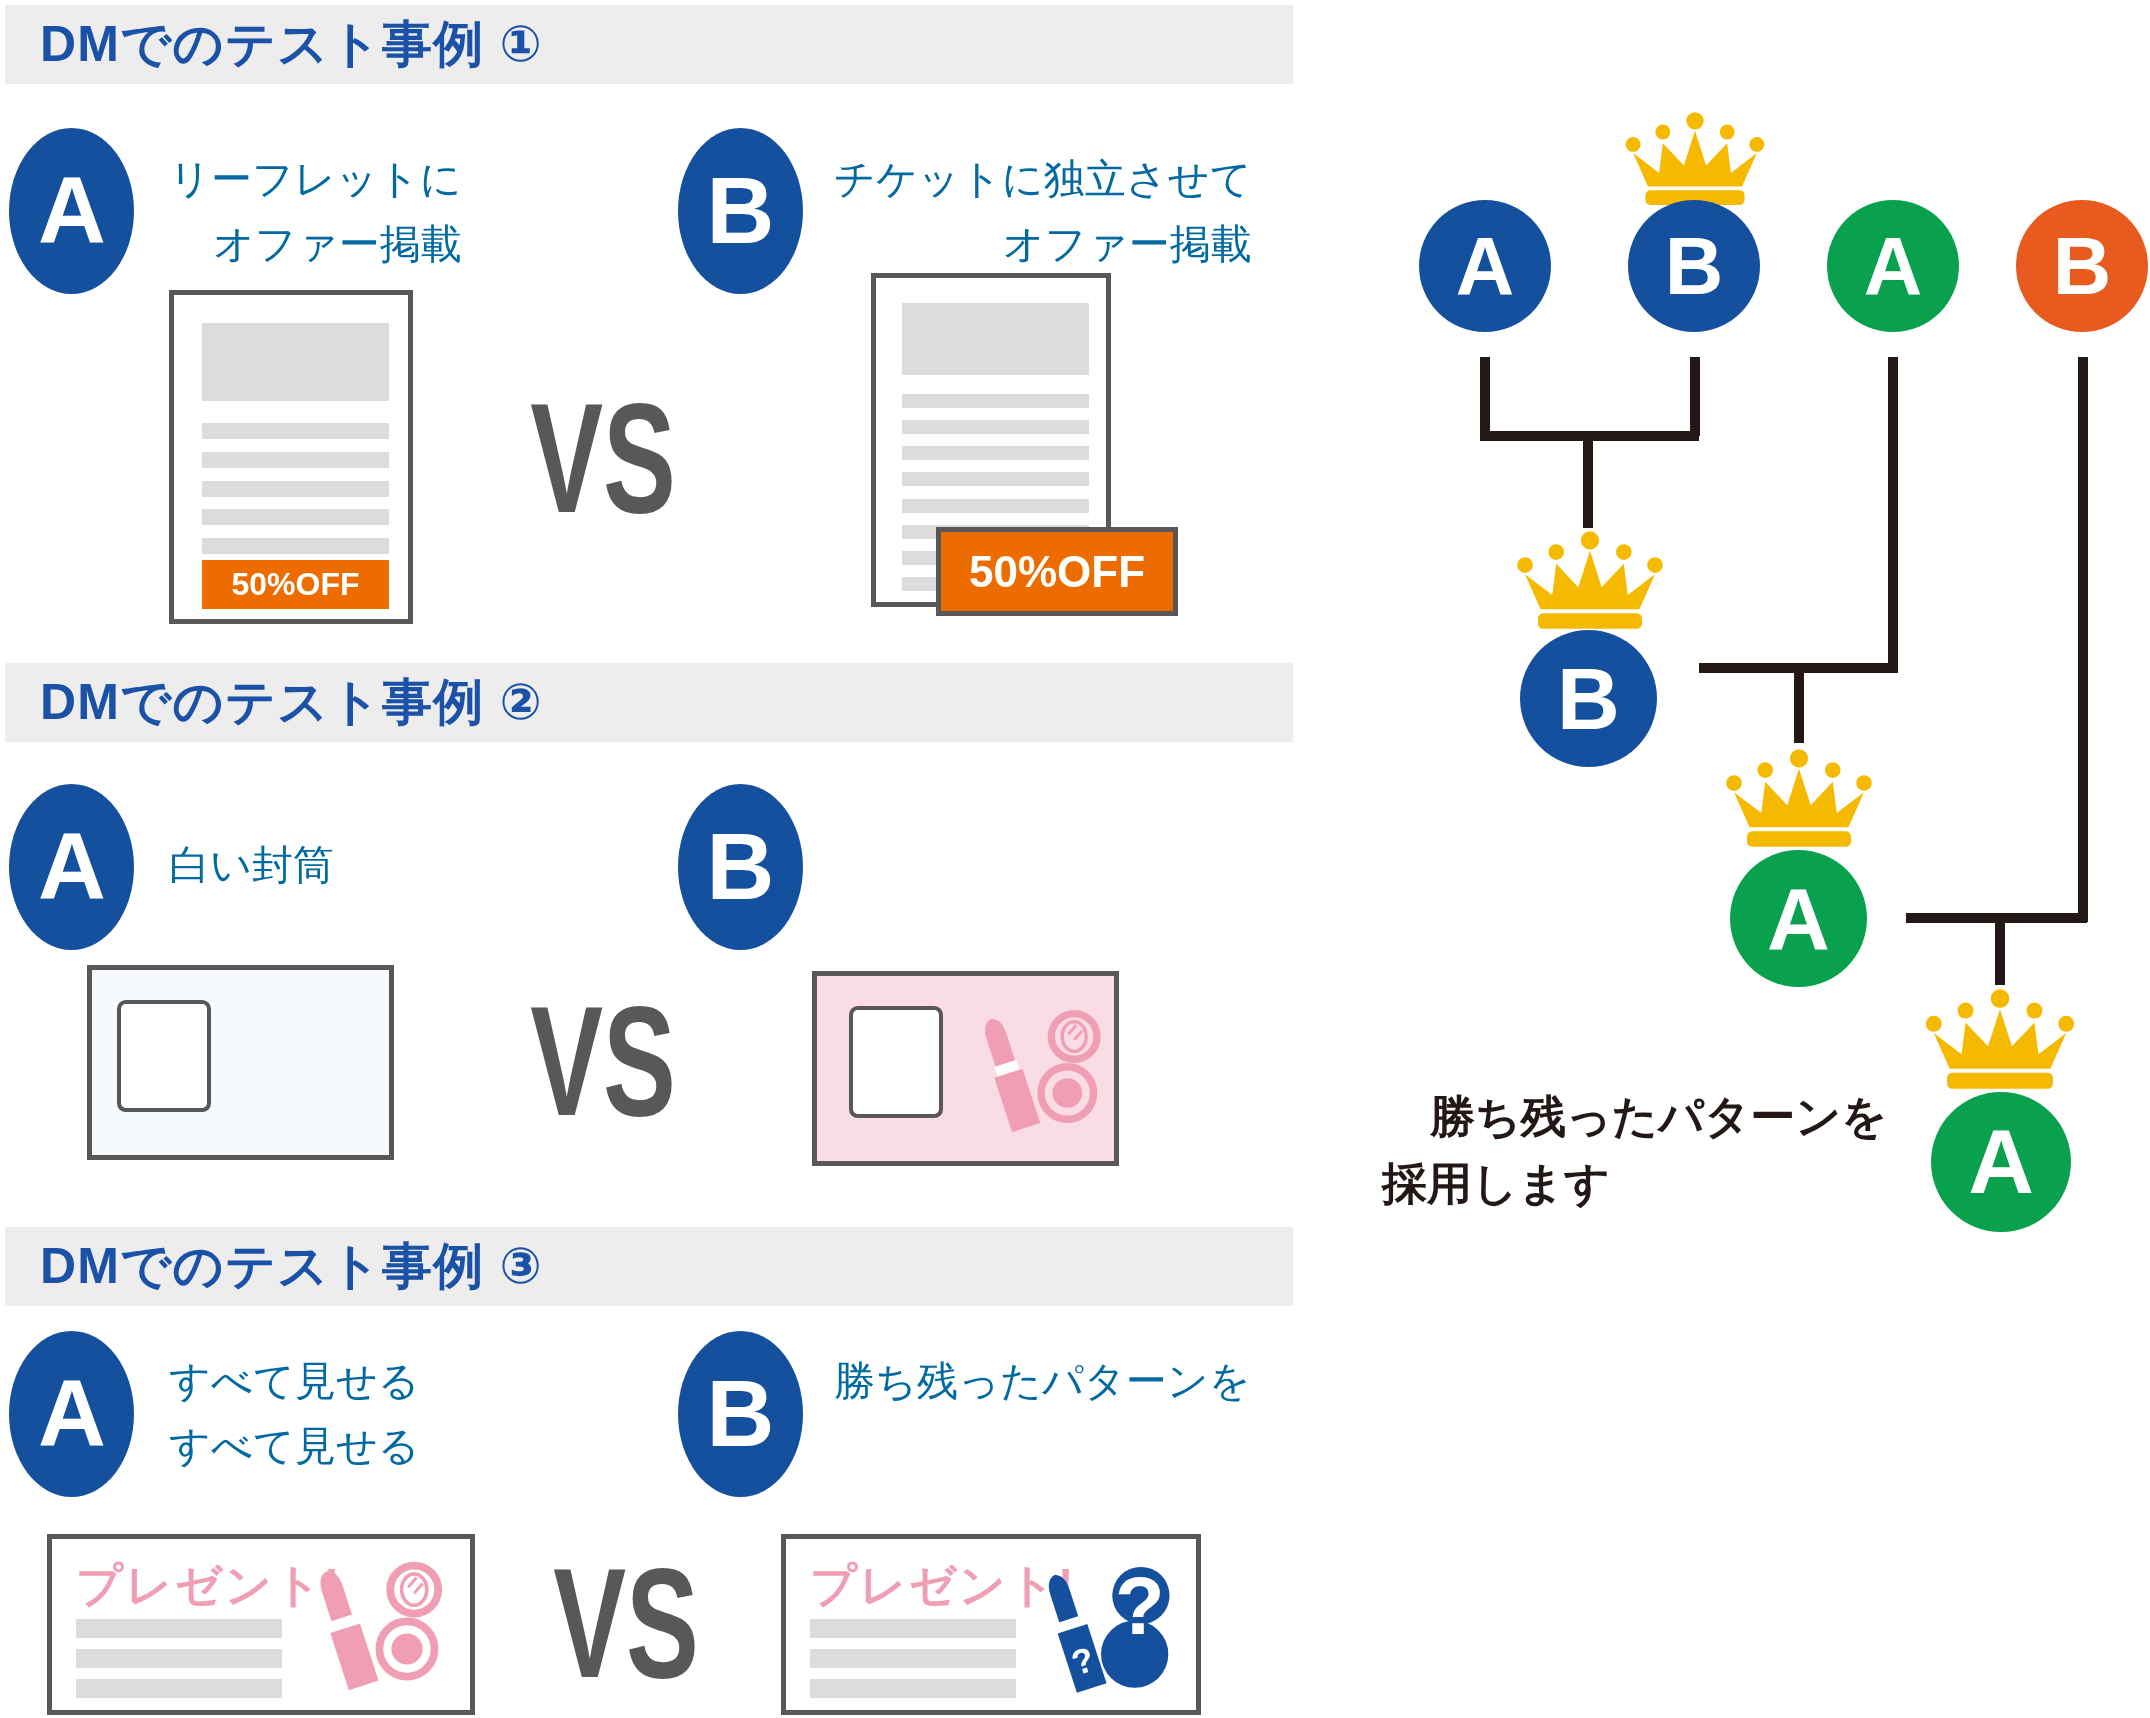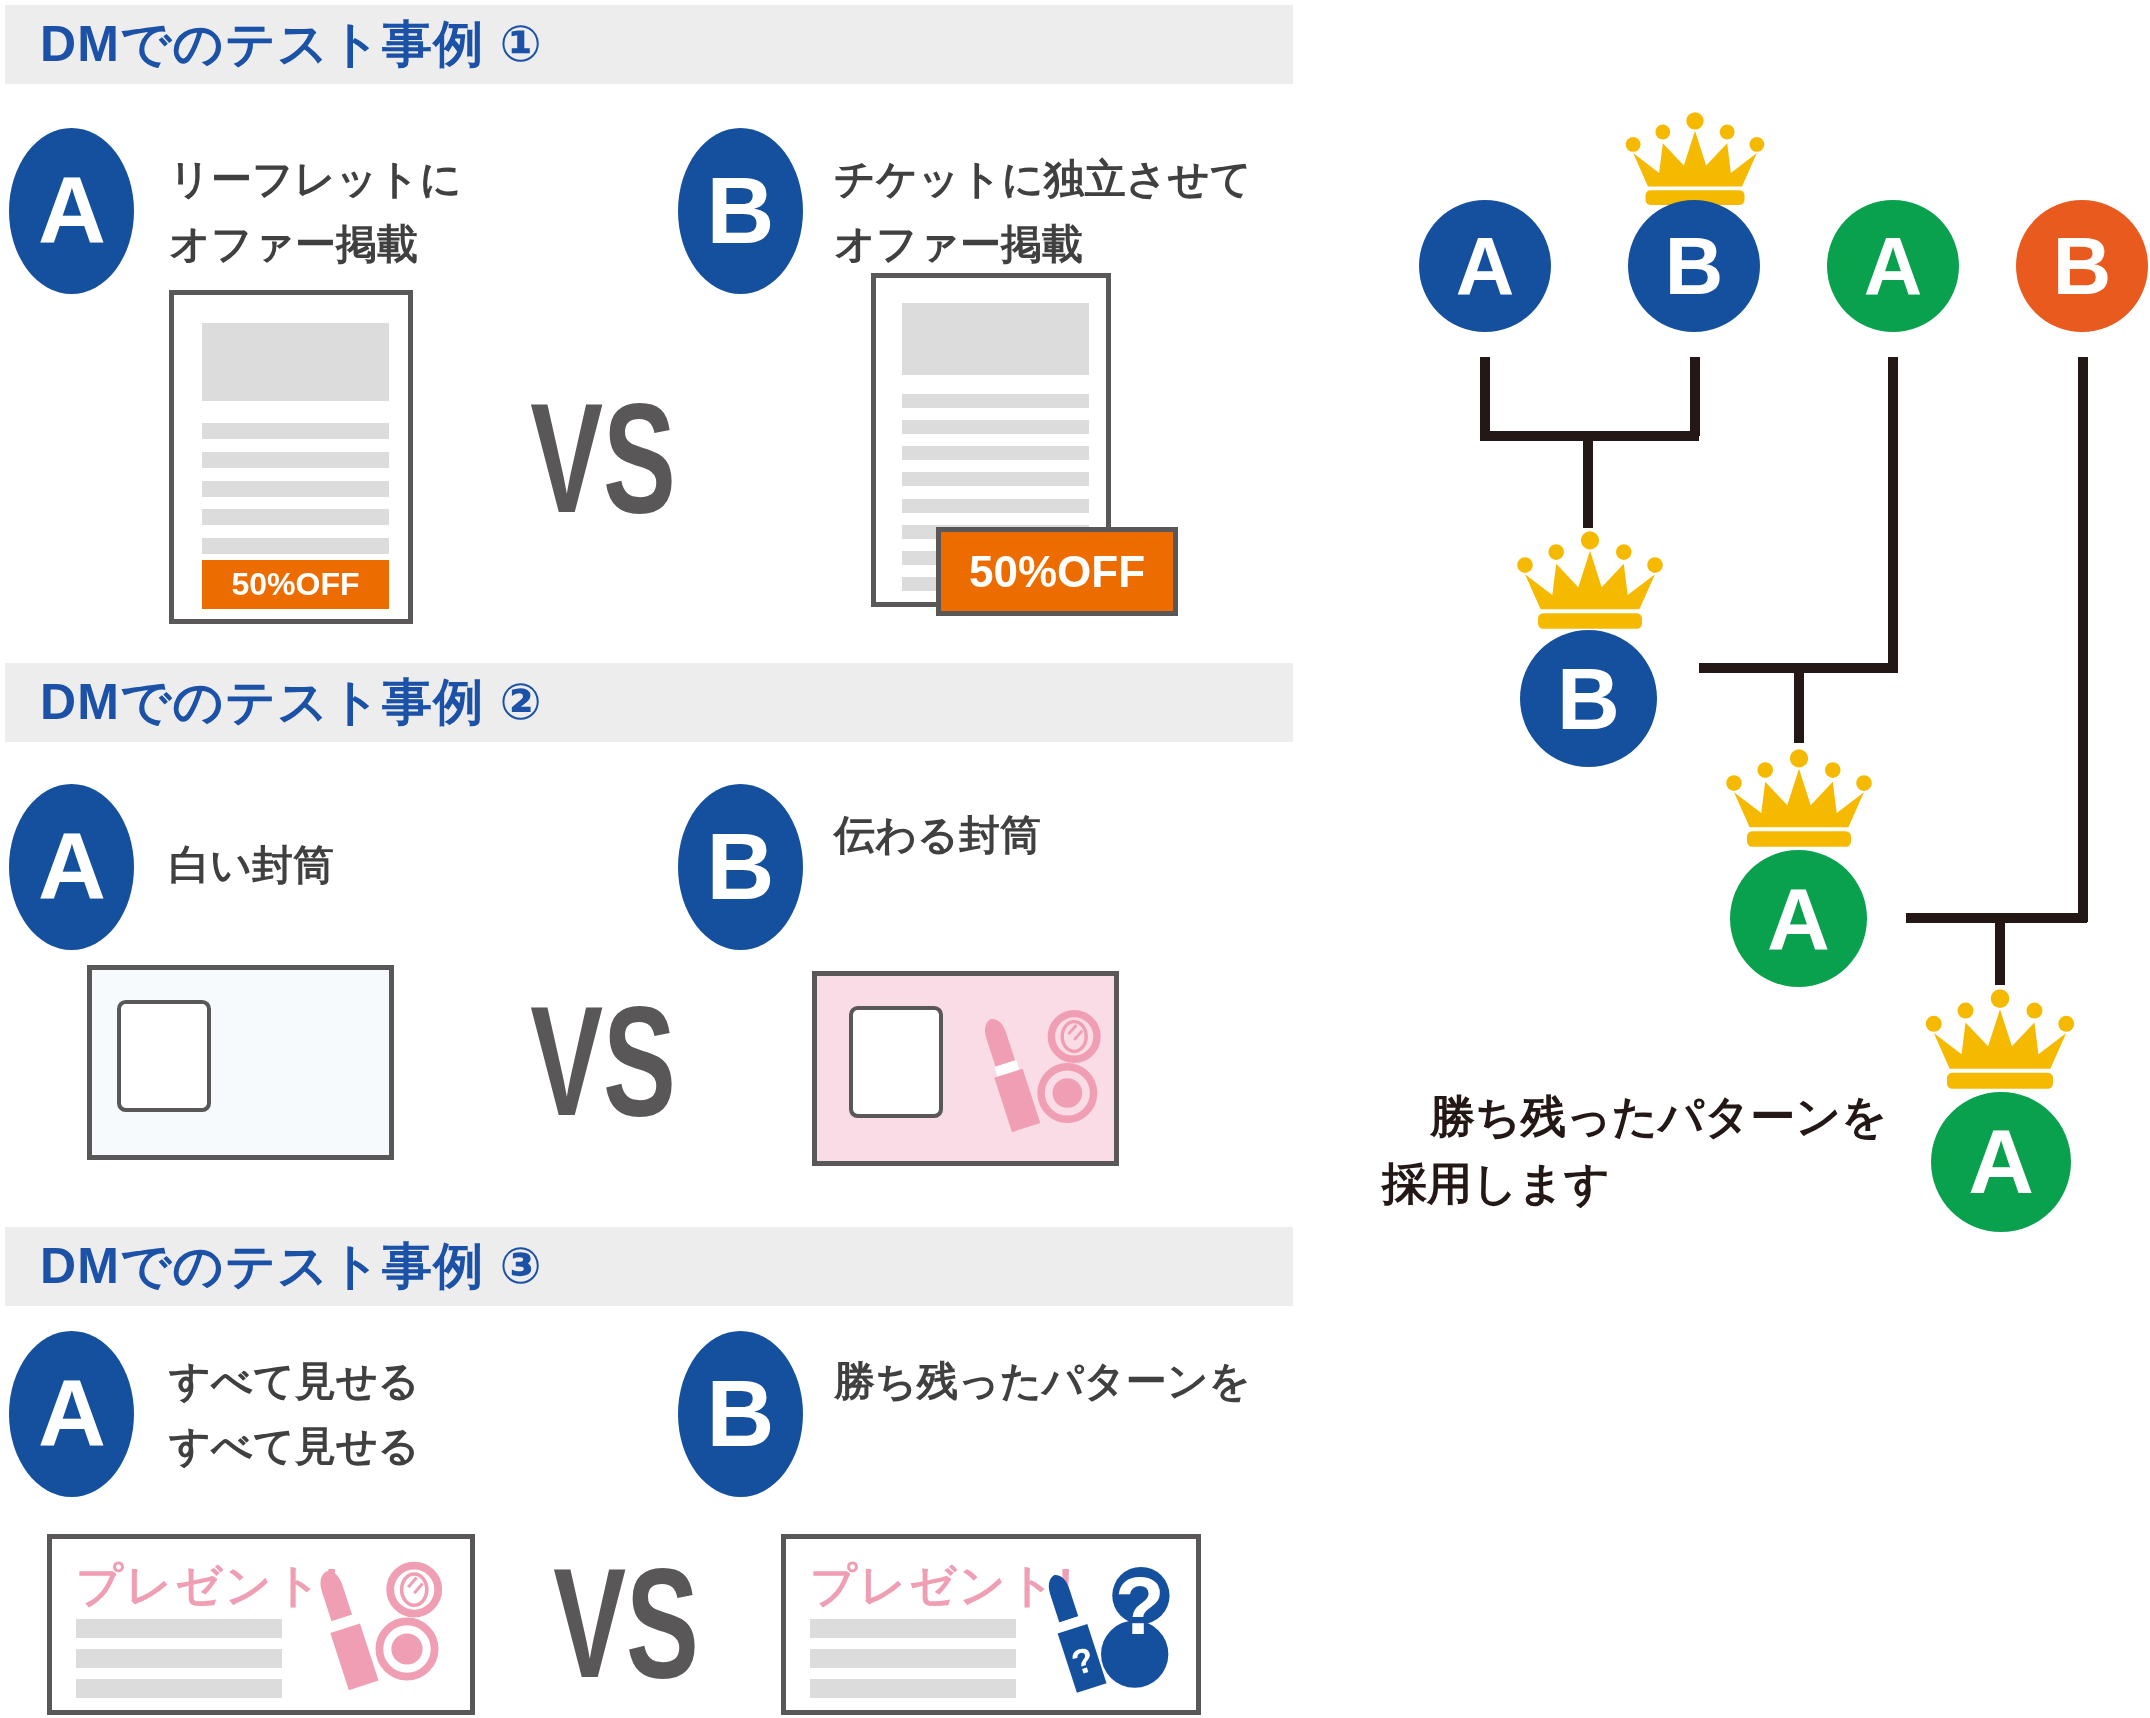--- a/index.html
+++ b/index.html
@@ -5,21 +5,21 @@
   html,body{margin:0;padding:0;background:#ffffff;}
   body{font-family:"Liberation Sans","DejaVu Sans",sans-serif;}
   #canvas{position:relative;width:2151px;height:1718px;background:#ffffff;overflow:hidden;}
   
   .band{position:absolute;left:5px;width:1288px;height:79px;background:#EDEDED;}
   .band-label{height:79px;line-height:79px;padding-left:35px;font-size:50px;font-weight:bold;color:#1B51A6;letter-spacing:1.2px;}
   
   .badge{position:absolute;width:125px;height:166px;border-radius:50%;background:#15509E;display:flex;align-items:center;justify-content:center;}
   .badge span{color:#fff;font-size:94px;font-weight:bold;}
   
-  .vlabel{position:absolute;color:#404040;font-size:41px;font-weight:bold;line-height:65px;white-space:nowrap;}
+  .vlabel{position:absolute;color:#0369a1;font-size:41px;font-weight:normal;line-height:65px;white-space:nowrap;text-align:right;}
   
   .doc{position:absolute;background:#fff;border:5.6px solid #595757;box-sizing:border-box;}
   .doc-header{position:absolute;background:#DCDCDC;}
   .doc-line{position:absolute;background:#DCDCDC;}
   .offer-block{position:absolute;background:#EC6C00;display:flex;align-items:center;justify-content:center;color:#fff;font-weight:bold;}
   .ticket{position:absolute;background:#EC6C00;border:5.6px solid #595757;box-sizing:border-box;display:flex;align-items:center;justify-content:center;color:#fff;font-weight:bold;font-size:44px;}
   
   .vs{position:absolute;width:250px;height:187px;display:flex;align-items:center;justify-content:center;color:#595757;font-size:156px;font-weight:bold;transform:scaleX(0.7);}
   
   .env{position:absolute;border:5.6px solid #595757;box-sizing:border-box;}
@@ -128,21 +128,20 @@
     <span>A</span>
   </div>
   <div class="vlabel" style="left:169px;top:833px;">
     <div>白い封筒</div>
   </div>
 
   <div class="badge" style="left:678px;top:784px;">
     <span>B</span>
   </div>
   <div class="vlabel" style="left:834px;top:803px;">
-    <div>伝わる封筒</div>
   </div>
 
   <div class="env" style="left:87px;top:965px;width:307px;height:195px;background:#F7FAFD;">
     <div class="env-window" style="left:25px;top:30px;width:94px;height:112px;"></div>
   </div>
 
   <div class="vs" style="left:478px;top:968px;">
     <span>VS</span>
   </div>
 

